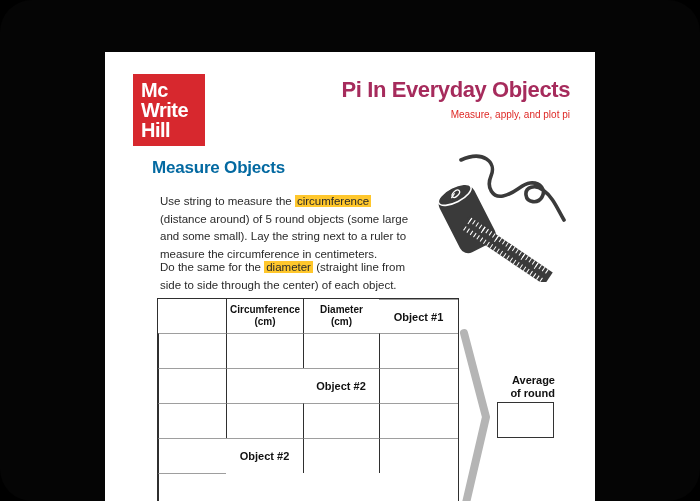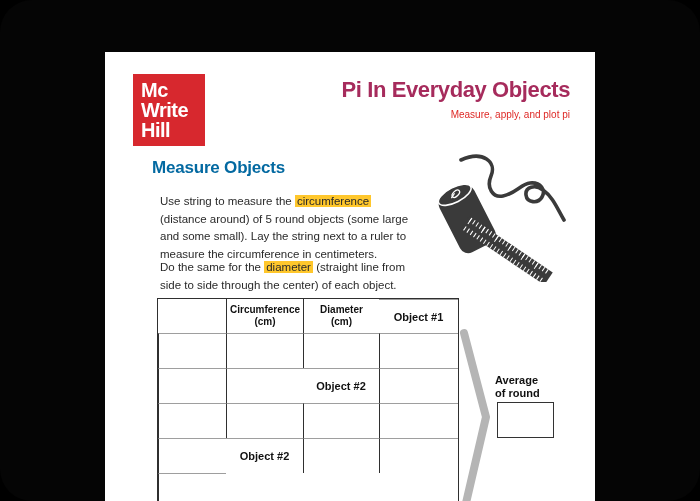--- a/index.html
+++ b/index.html
@@ -54,21 +54,21 @@
     box-sizing:border-box;text-align:center;
   }
   .cell.first-col{border-left:none;}
   .cell.head-row{border-top:none;}
   .head-cell{font-size:10px;font-weight:bold;line-height:12px;color:#111;}
   .row-label{font-size:11px;font-weight:bold;color:#111;text-align:right;}
   
   .chevron{position:absolute;left:350px;top:273px;}
   
   .avg-label{
-    position:absolute;left:390px;top:322px;width:60px;text-align:left;
+    position:absolute;left:390px;top:322px;width:60px;text-align:right;
     font-size:11px;font-weight:bold;line-height:13px;color:#111;
   }
   .avg-box{
     position:absolute;left:392px;top:350px;width:57px;height:36px;
     border:1.5px solid #333;background:#fff;box-sizing:border-box;
   }
 </style>
 </head>
 <body>
 

